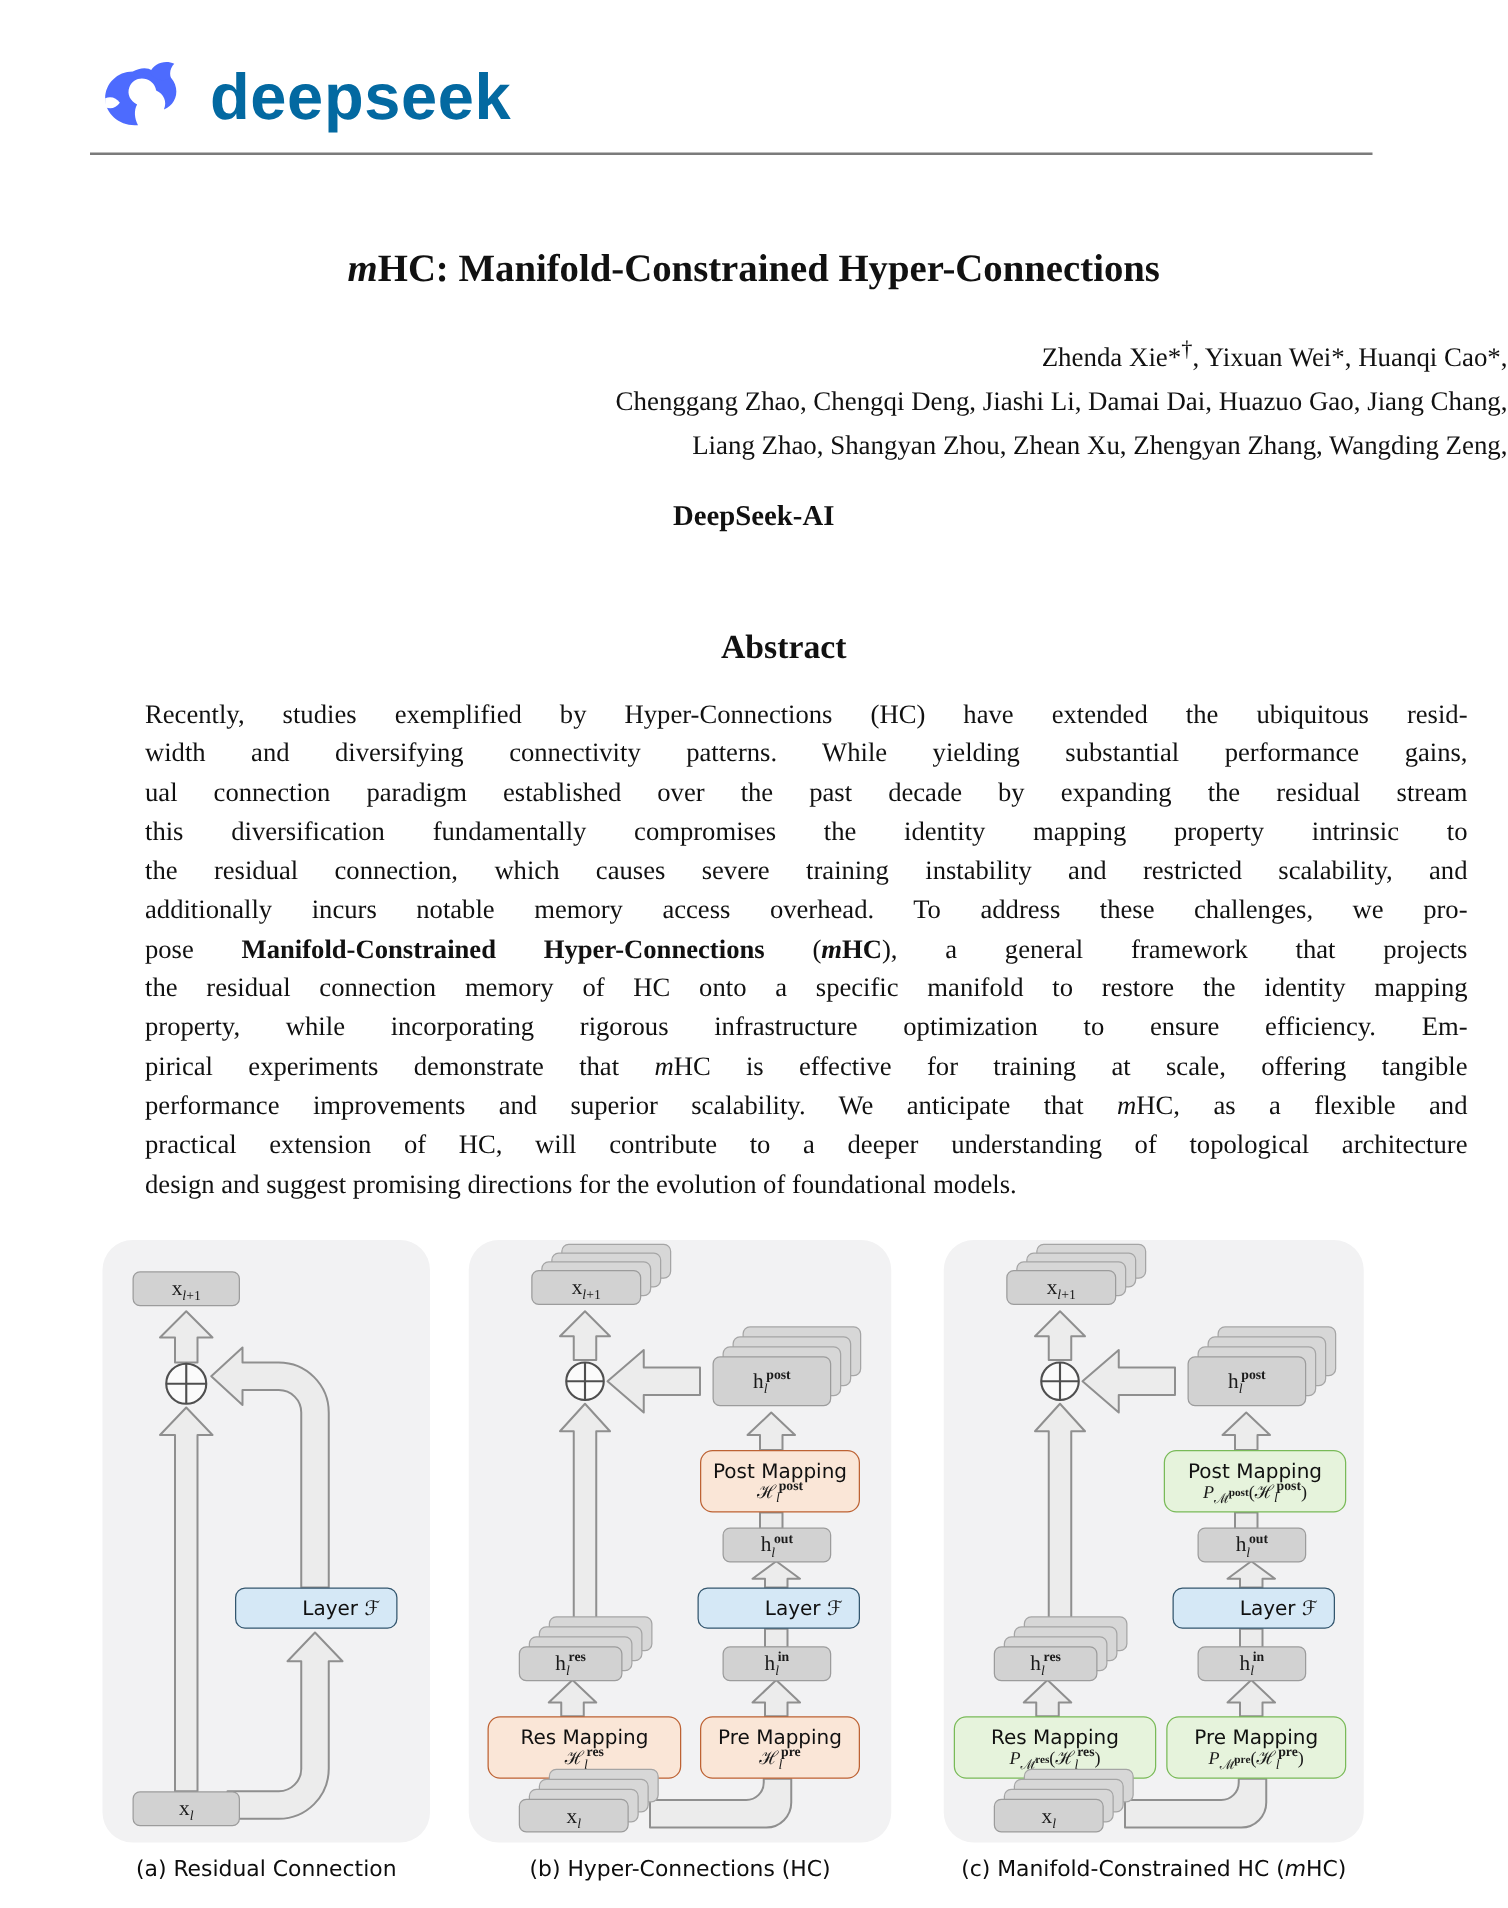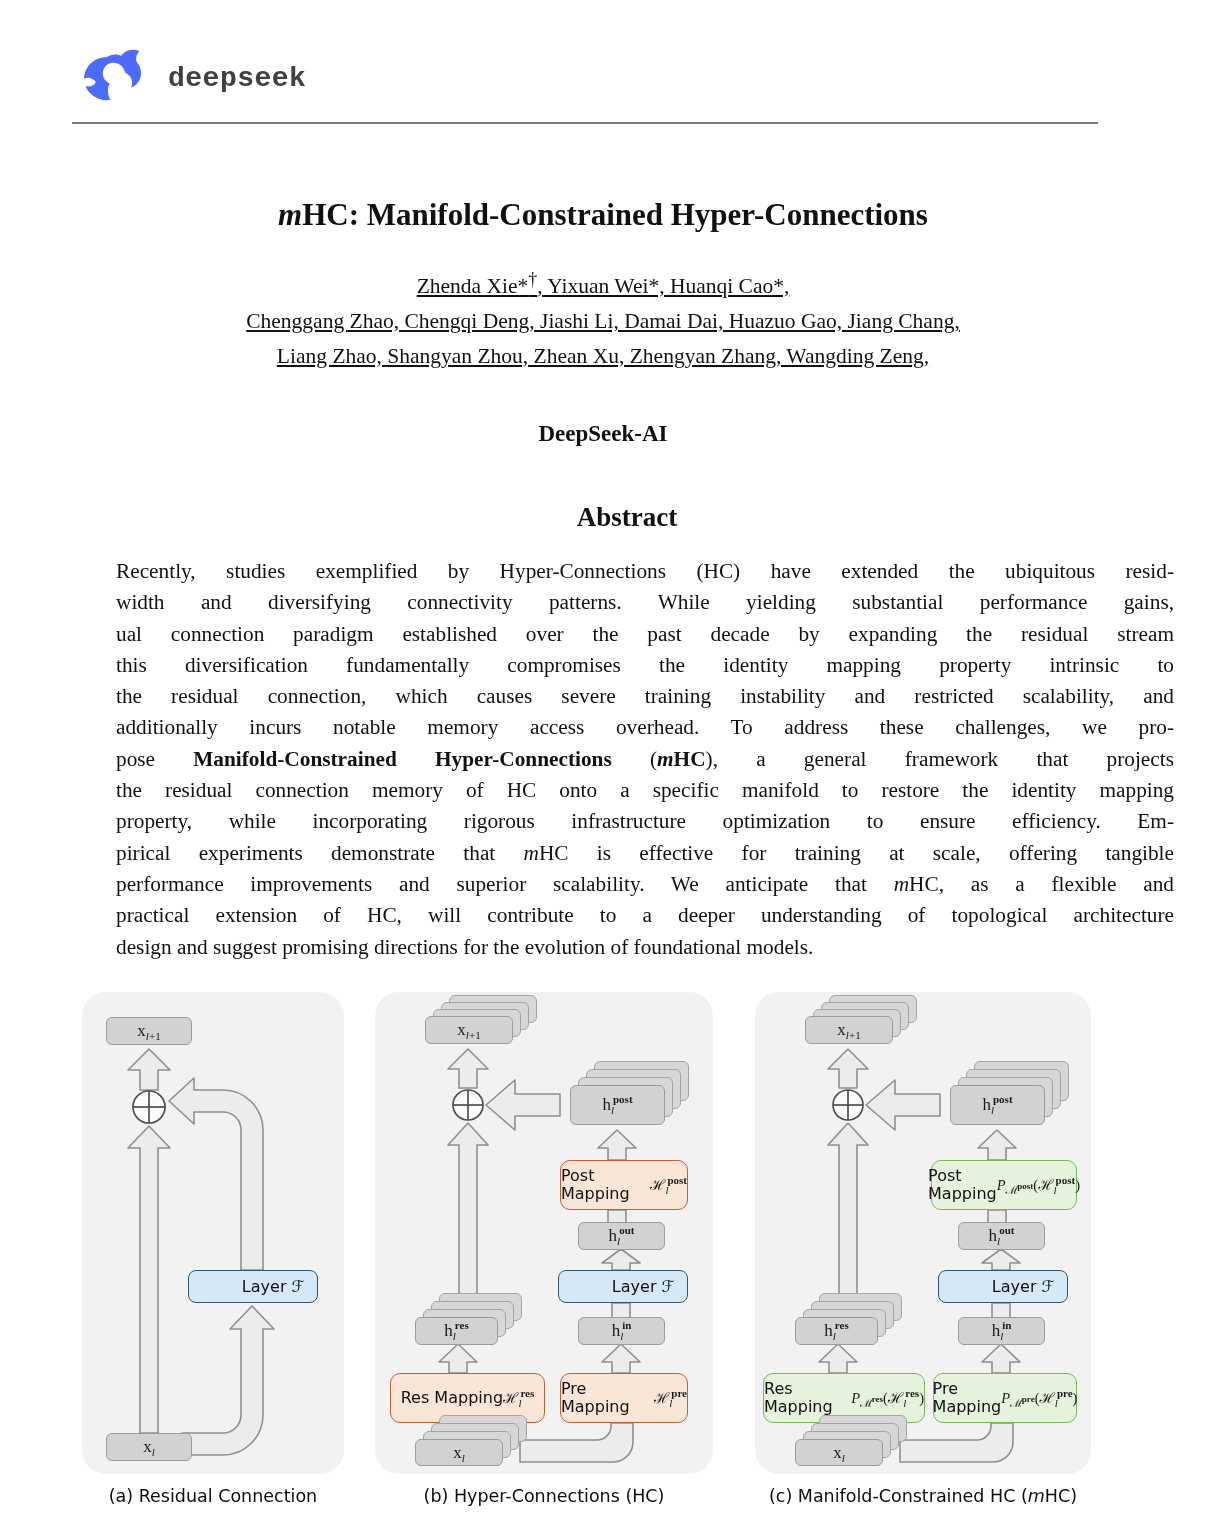--- a/index.html
+++ b/index.html
@@ -1,30 +1,30 @@
 <!DOCTYPE html>
 <html><head>
 <meta charset="utf-8">
 <style>
   html,body{margin:0;padding:0;background:#ffffff;}
   .page{position:relative;width:1206px;height:1526px;background:#fff;overflow:hidden;
         font-family:"Liberation Serif",serif;color:#111;}
 
   
   .logo-row{position:absolute;left:80px;top:48px;display:flex;align-items:center;gap:12px;}
-  .wordmark{font-family:Liberation Mono, monospace;font-weight:700;font-size:28px;
-            color:#404040;letter-spacing:.5px;}
+  .wordmark{font-family:Liberation Sans, sans-serif;font-weight:700;font-size:52px;
+            color:#0369a1;letter-spacing:.5px;}
   .header-rule{position:absolute;left:72px;top:122px;width:1026px;height:2px;background:#7b7b7b;}
 
   
   .title{position:absolute;left:0;top:197px;width:100%;text-align:center;
          font-size:31px;font-weight:700;}
-  .authors{position:absolute;left:0;top:269px;width:100%;text-align:center;
-           font-size:21.5px;line-height:34.8px;text-decoration:underline;}
-  .affiliation{position:absolute;left:0;top:421px;width:100%;text-align:center;
+  .authors{position:absolute;left:0;top:269px;width:100%;text-align:right;
+           font-size:21.5px;line-height:34.8px;}
+  .affiliation{position:absolute;left:0;top:400px;width:100%;text-align:center;
                font-size:23px;font-weight:700;}
   .abs-head{position:absolute;left:0;top:502px;width:100%;text-align:center;
             font-size:27px;font-weight:700;margin-left:24px;}
   .abstract{position:absolute;left:75px;top:556px;width:1058px;
             font-size:21.3px;line-height:31.3px;margin-left:41px;}
   .jline{text-align:justify;text-align-last:justify;white-space:normal;}
   .jline-last{text-align:left;text-align-last:left;}
 
   
   .panel{position:absolute;top:992px;height:482px;background:#f2f2f3;border-radius:24px;}
@@ -34,21 +34,21 @@
   .oplus-l{stroke:#4f4f4f;stroke-width:1.7;}
 
   .gbox,.stackb,.bluebox,.mapbox{position:absolute;box-sizing:border-box;}
   .gbox{background:#d2d2d2;border:1.5px solid #9c9c9c;border-radius:6px;
         display:flex;align-items:center;justify-content:center;
         font-family:"Liberation Serif",serif;font-size:17px;color:#1a1a1a;}
   .stackb{background:#d7d7d7;border:1.5px solid #a5a5a5;border-radius:6px;}
   .bluebox{background:#d5e8f6;border:1.6px solid #33566e;border-radius:8px;
            display:flex;align-items:center;justify-content:center;
            font-family:"DejaVu Sans",sans-serif;font-size:16px;color:#111;padding-left:40px;}
-  .mapbox{border-radius:10px;display:flex;flex-direction:row;align-items:center;
+  .mapbox{border-radius:10px;display:flex;flex-direction:column;align-items:center;
           justify-content:center;line-height:1.12;}
   .mapbox.orange{background:#fae6d7;border:1.6px solid #bd6233;}
   .mapbox.green{background:#e6f3dc;border:1.6px solid #79ba58;}
   .map-title{font-family:"DejaVu Sans",sans-serif;font-size:16px;color:#111;}
   .map-formula{font-family:"Liberation Serif",serif;font-size:14.5px;color:#1a1a1a;}
   sub,sup{line-height:0;}
   .gbox sub,.map-formula sub{font-size:11px;}
   .gbox sup,.map-formula sup{font-size:11px;margin-left:-1px;font-weight:bold;}
   .map-formula sub sup{font-size:9px;}
   .caption{position:absolute;top:1486px;text-align:center;

